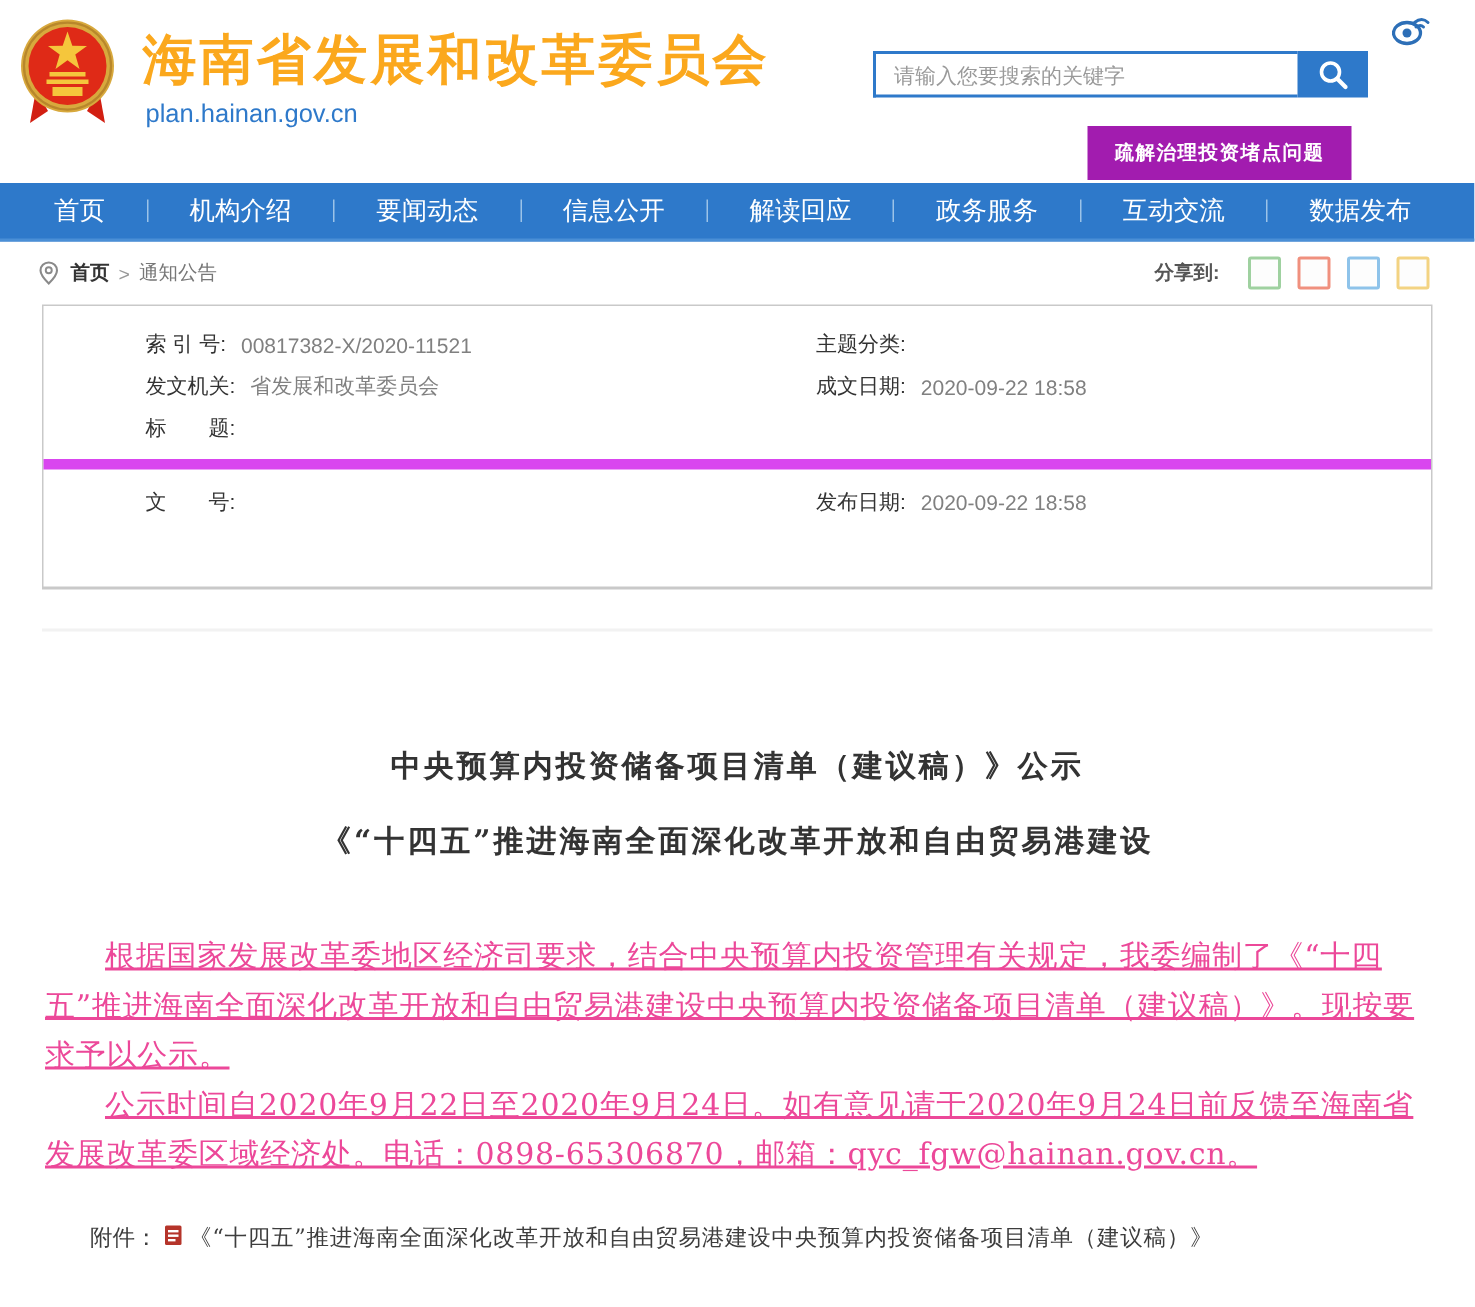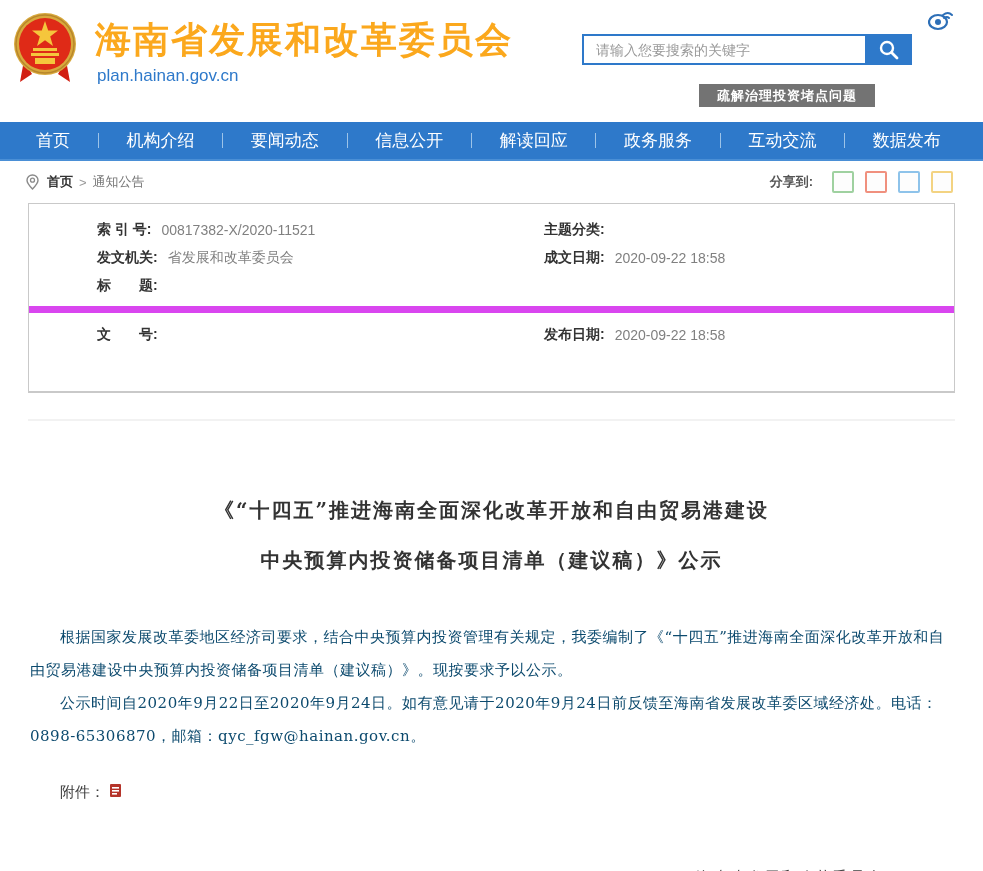--- a/index.html
+++ b/index.html
@@ -12,22 +12,22 @@
   .site-title { position:absolute; left:95px; top:16px; font-size:36px; font-weight:bold;
                 color:#fba81d; letter-spacing:2px; }
   .site-url { position:absolute; left:97px; top:66px; font-size:17px; color:#2e79ca; }
 
   .search-wrap { position:absolute; left:582px; top:34px; width:330px; height:31px; display:flex; }
   .search-input { flex:1; border:2px solid #2e79ca; border-right:none; padding:0 12px;
                   font-size:14px; color:#333; outline:none; }
   .search-input::placeholder { color:#9a9a9a; }
   .search-btn { width:47px; background:#2e79ca; border:none; display:flex; align-items:center;
                 justify-content:center; cursor:pointer; }
-  .hot-ribbon { position:absolute; left:699px; top:84px; width:176px; height:23px;
-                background:#737373; color:#fff; font-size:13px; font-weight:bold;
+  .hot-ribbon { position:absolute; left:725px; top:84px; width:176px; height:36px;
+                background:#a21caf; color:#fff; font-size:13px; font-weight:bold;
                 display:flex; align-items:center; justify-content:center; cursor:pointer;
                 letter-spacing:1px; }
   .weibo { position:absolute; left:928px; top:7px; width:26px; height:24px; cursor:pointer; }
 
   
   .nav { height:39px; background:#2e79ca; display:flex; align-items:center;
          justify-content:space-between; padding:0 42px 0 36px; border-bottom:2px solid #4a8fd6; }
   .nav a { color:#fff; font-size:17px; text-decoration:none; white-space:nowrap; cursor:pointer; }
   .nav-sep { width:1px; height:15px; background:#9cc3e8; }
 
@@ -44,32 +44,32 @@
 
   
   .meta-box { margin:0 28px; border:1px solid #c9c9c9; border-bottom:2px solid #c9c9c9; }
   .meta-section-1 { padding:12px 0 6px; }
   .meta-section-2 { border-top:7px solid #d946ef; padding:8px 0 42px; }
   .meta-row { display:flex; height:28px; align-items:center; font-size:14px; }
   .meta-cell { display:flex; align-items:center; }
   .meta-cell.left  { width:515px; padding-left:68px; }
   .meta-cell.right { flex:1; }
   .meta-cell.wide  { width:100%; padding-left:68px;gap:12px; }
-  .m-label { font-weight:bold; color:#333; white-space:pre; }
+  .m-label { font-weight:normal; color:#333; white-space:pre; }
   .m-value { color:#808080; margin-left:10px; white-space:nowrap; }
 
   .thin-divider { margin:26px 28px 0; height:2px; background:#f2f2f2; }
 
   
   .article { padding:0 30px; font-family:"DejaVu Serif","Liberation Serif",serif; }
   .doc-title { margin-top:64px; text-align:center; font-size:20px; font-weight:bold;
                color:#333; line-height:50px; letter-spacing:2px; }
   .doc-body { margin-top:36px; }
-  .doc-body p { font-size:15px; line-height:33px; color:#0c4a6e; text-indent:2em;
-                letter-spacing:0.5px; }
+  .doc-body p { font-size:20px; line-height:33px; color:#ec4899; text-indent:2em;
+                letter-spacing:0.5px;text-decoration:underline; }
   .attachment { margin-top:30px; font-size:15px; color:#3d3d3d; padding-left:2em;
                 display:flex; align-items:center; }
   .attach-icon { display:inline-block; margin:0 4px; }
   .attach-link { color:#3d3d3d; text-decoration:none; cursor:pointer; letter-spacing:0.5px; }
   .signature { margin-top:66px; text-align:right; padding-right:70px; }
   .signature .sig-inner { display:inline-block; text-align:center; }
   .sig-name { font-size:16px; color:#3d3d3d; letter-spacing:1px; }
 </style>
 </head>
 <body>
@@ -188,39 +188,40 @@
         <span class="m-value">2020-09-22 18:58</span>
       </div>
     </div>
   </div>
 </div>
 
 <div class="thin-divider"></div>
 
 <div class="article">
   <div class="doc-title">
+    <div>中央预算内投资储备项目清单（建议稿）》公示</div>
     <div>《“十四五”推进海南全面深化改革开放和自由贸易港建设</div>
-    <div>中央预算内投资储备项目清单（建议稿）》公示</div>
   </div>
 
   <div class="doc-body">
     <p>根据国家发展改革委地区经济司要求，结合中央预算内投资管理有关规定，我委编制了《“十四五”推进海南全面深化改革开放和自由贸易港建设中央预算内投资储备项目清单（建议稿）》。现按要求予以公示。</p>
     <p>公示时间自2020年9月22日至2020年9月24日。如有意见请于2020年9月24日前反馈至海南省发展改革委区域经济处。电话：0898-65306870，邮箱：qyc_fgw@hainan.gov.cn。</p>
   </div>
 
   <div class="attachment">
     <span>附件：</span>
     <span class="attach-icon">
       <svg width="13" height="15" viewBox="0 0 13 15">
         <rect x="1" y="1" width="11" height="13" fill="#b5342a" rx="1"></rect>
         <rect x="3" y="4" width="7" height="1.6" fill="#fff"></rect>
         <rect x="3" y="7" width="7" height="1.6" fill="#fff"></rect>
         <rect x="3" y="10" width="5" height="1.6" fill="#fff"></rect>
       </svg>
     </span>
+    <a class="attach-link">《“十四五”推进海南全面深化改革开放和自由贸易港建设中央预算内投资储备项目清单（建议稿）》</a>
   </div>
 
   <div class="signature">
     <div class="sig-inner">
       <div class="sig-name">海南省发展和改革委员会</div>
       
     </div>
   </div>
 </div>
 

